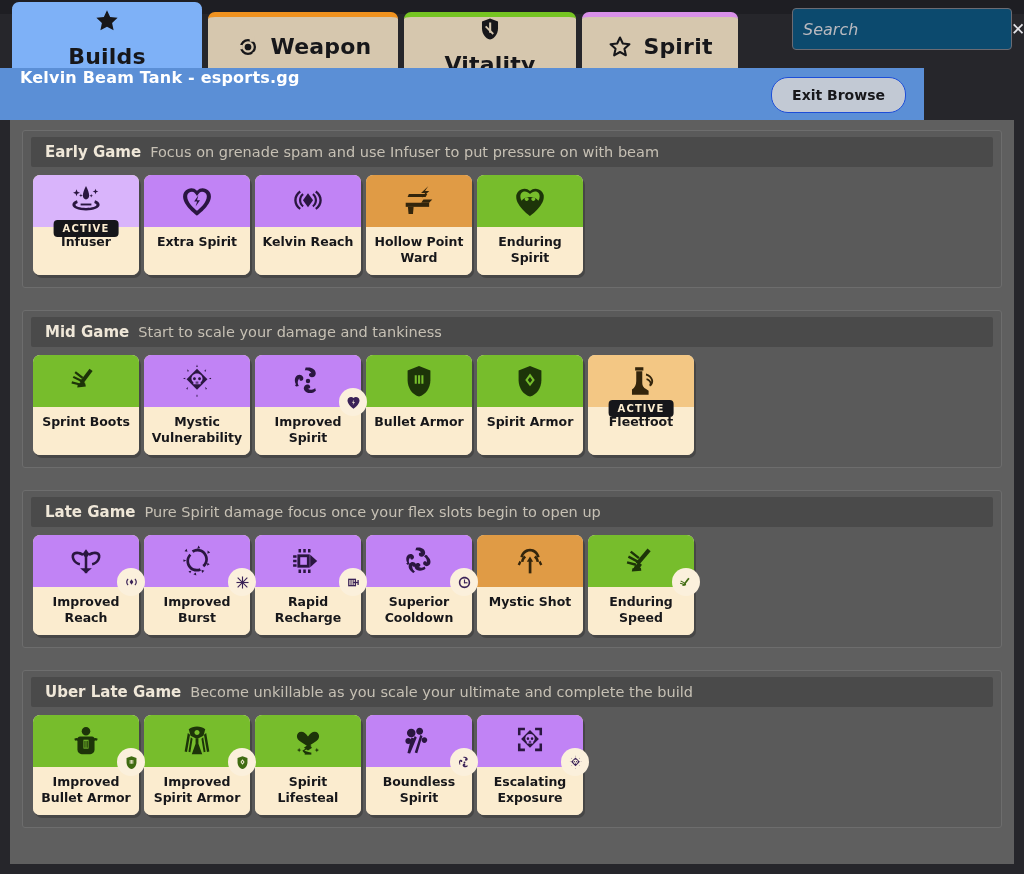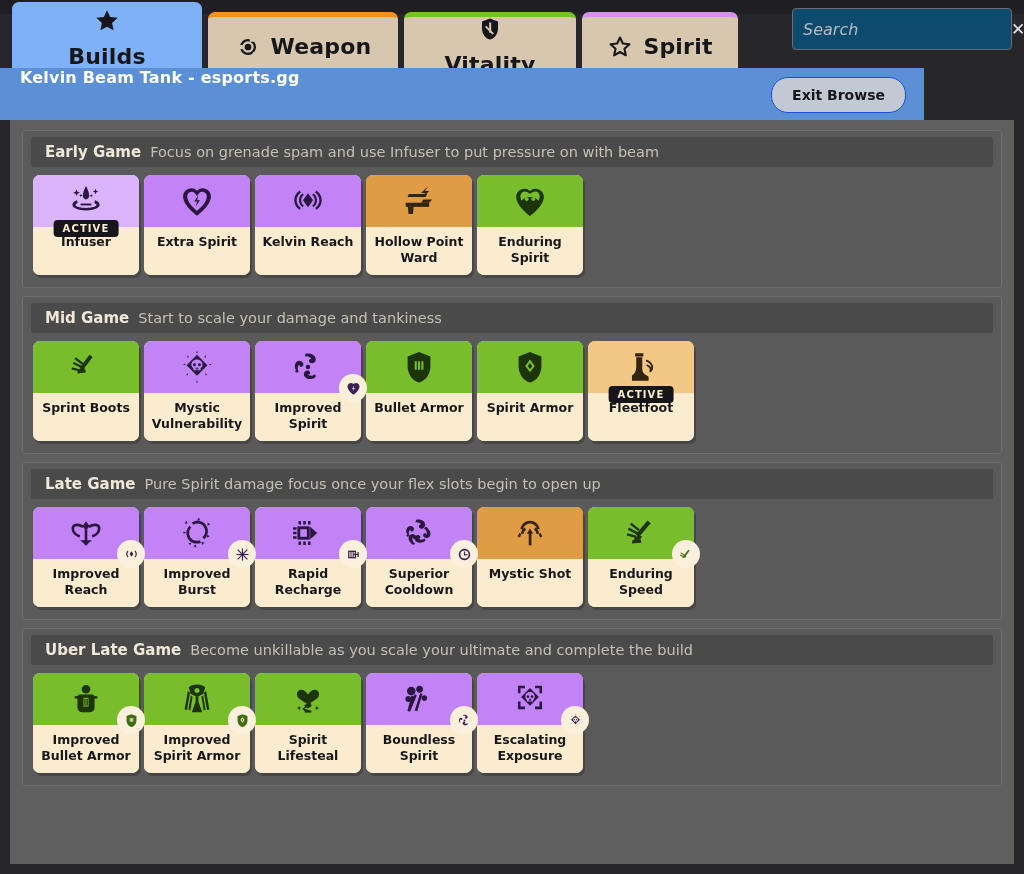--- a/index.html
+++ b/index.html
@@ -69,21 +69,21 @@
 
   
   .content{
     position:absolute;left:10px;top:120px;width:1004px;height:744px;
     background:#5f5f5f;box-sizing:border-box;
     padding:10px 12px;
   }
 
   .group{
     background:#5a5a5a;border:1px solid #6d6d6d;border-radius:3px;
-    margin-bottom:8px;padding:6px 8px 8px 8px;box-sizing:border-box;
+    margin-bottom:22px;padding:6px 8px 8px 8px;box-sizing:border-box;
   }
   .group-header{
     background:#4a4a4a;border-radius:2px;height:30px;
     display:flex;align-items:center;padding:0 14px;box-sizing:border-box;
   }
   .group-name{color:#efe7d8;font-size:15px;font-weight:700;white-space:nowrap;}
   .group-desc{color:#c6c0b4;font-size:14.5px;margin-left:9px;white-space:nowrap;}
 
   .cards{display:flex;gap:5px;padding:8px 2px 4px 2px;}
 

